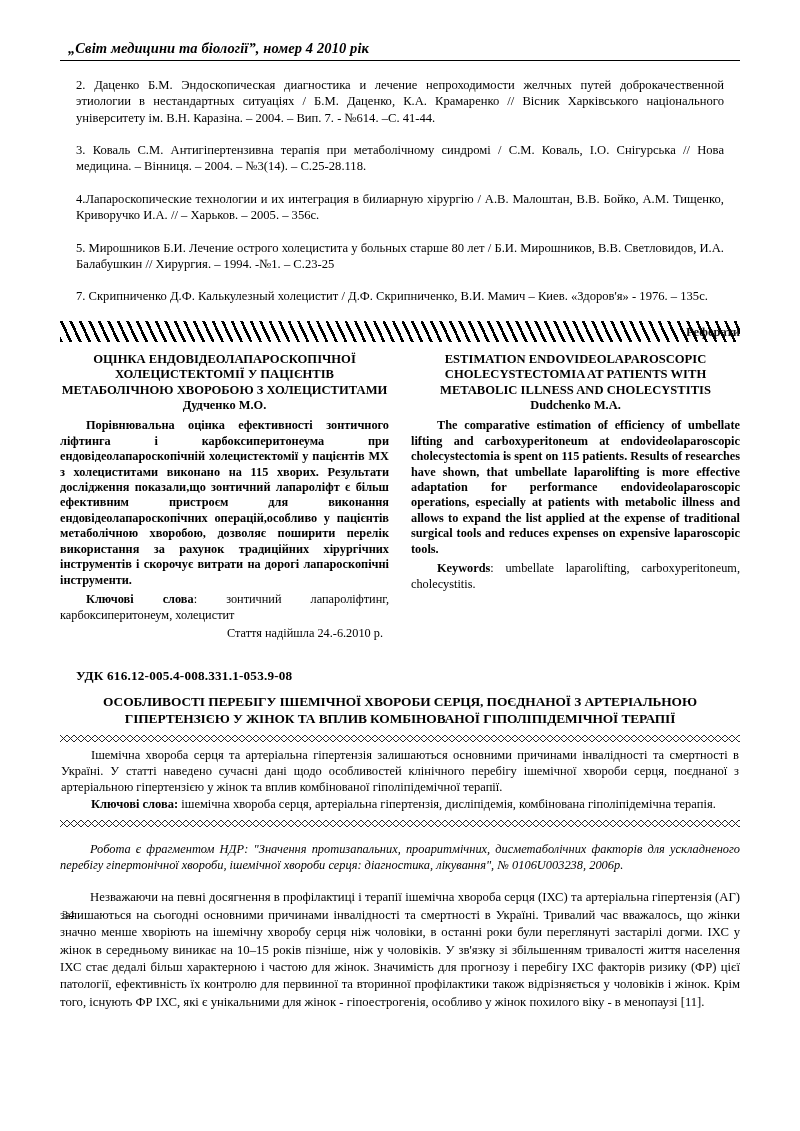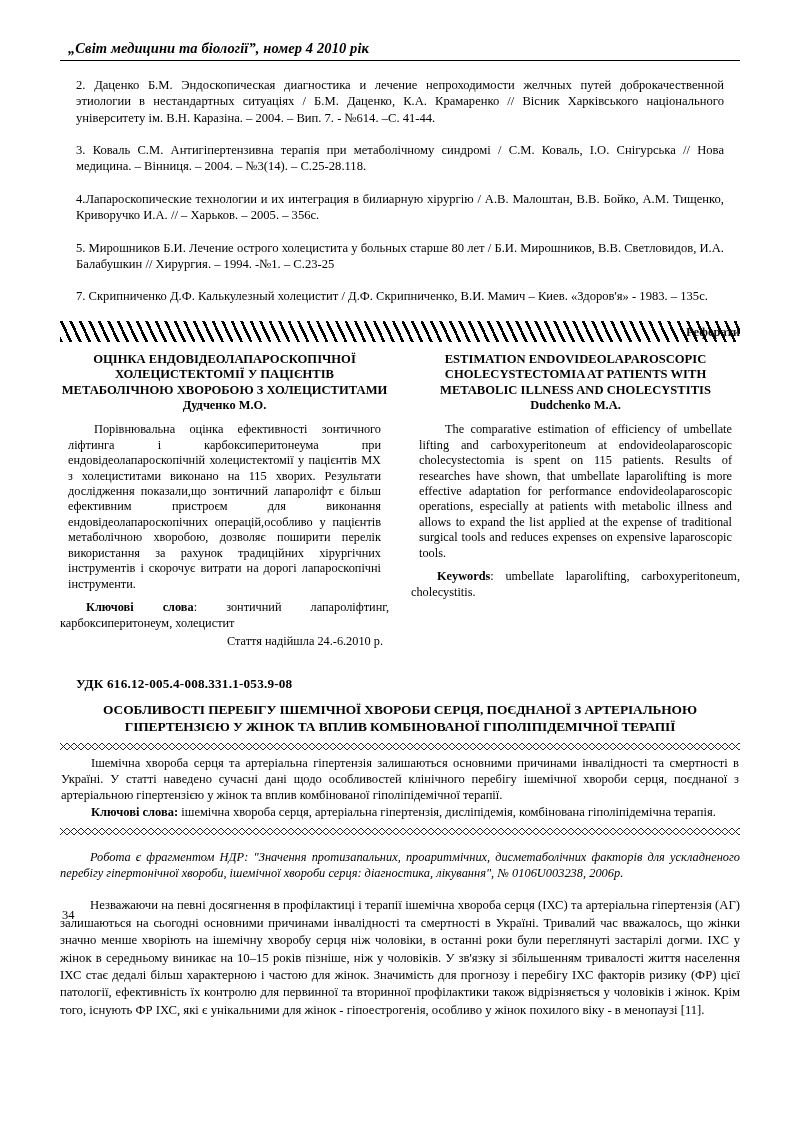--- a/index.html
+++ b/index.html
@@ -106,22 +106,23 @@
   }
   .abs-author {
     text-align: center;
     font-weight: bold;
     font-size: 12.4px;
     margin: 0 0 4px 0;
   }
   .abs-body {
     text-align: justify;
     text-indent: 26px;
-    margin: 8px;
+    margin: 0;
     hyphens: manual;
+    font-weight: bold;
   }
   .abs-keywords {
     text-align: justify;
     text-indent: 26px;
     margin: 4px 0 0 0;
   }
   .abs-keywords b { font-weight: bold; }
   .abs-received {
     text-align: right;
     margin: 3px 0 0 0;
@@ -205,21 +206,21 @@
 <div class="page">
 
   <div class="running-header">„Світ медицини та біології”, номер 4 2010 рік</div>
   <div class="header-rule"></div>
 
   <div class="references">
     <p class="reference-item">2. Даценко Б.М. Эндоскопическая диагностика и лечение непроходимости желчных путей доброкачественной этиологии в нестандартных ситуаціях / Б.М. Даценко, К.А. Крамаренко // Вісник Харківського національного університету ім. В.Н. Каразіна. – 2004. – Вип. 7. - №614. –С. 41-44.</p>
     <p class="reference-item">3. Коваль С.М. Антигіпертензивна терапія при метаболічному синдромі / С.М. Коваль, І.О. Снігурська // Нова медицина. – Вінниця. – 2004. – №3(14). – С.25-28.118.</p>
     <p class="reference-item">4.Лапароскопические технологии и их интеграция в билиарную  хірургію / А.В. Малоштан, В.В. Бойко, А.М. Тищенко, Криворучко И.А. // –  Харьков. – 2005. – 356с.</p>
     <p class="reference-item">5. Мирошников Б.И. Лечение острого холецистита у больных старше 80 лет / Б.И. Мирошников, В.В. Светловидов, И.А. Балабушкин // Хирургия. – 1994. -№1. – С.23-25</p>
-    <p class="reference-item">7. Скрипниченко Д.Ф. Калькулезный холецистит / Д.Ф. Скрипниченко, В.И. Мамич – Киев. «Здоров'я» - 1983. – 135с.</p>
+    <p class="reference-item">7. Скрипниченко Д.Ф. Калькулезный холецистит / Д.Ф. Скрипниченко, В.И. Мамич – Киев. «Здоров'я» - 1976. – 135с.</p>
   </div>
 
   <div class="hatch-band single">
     <div class="hatch-text left">Реферати</div>
   </div>
 
   <div class="abstract-cols">
 
     <div class="abstract-col">
       <p class="abs-title">ОЦІНКА ЕНДОВІДЕОЛАПАРОСКОПІЧНОЇ ХОЛЕЦИСТЕКТОМІЇ У ПАЦІЄНТІВ МЕТАБОЛІЧНОЮ ХВОРОБОЮ З ХОЛЕЦИСТИТАМИ</p>

